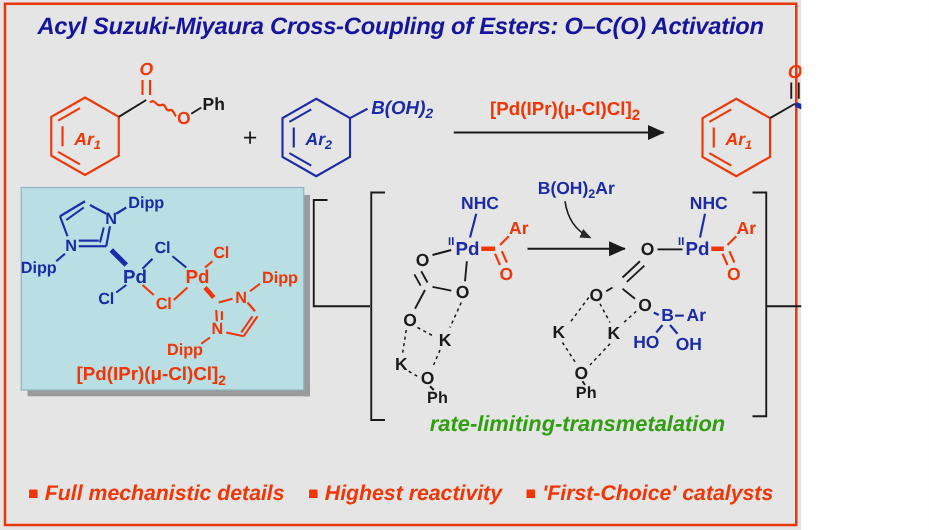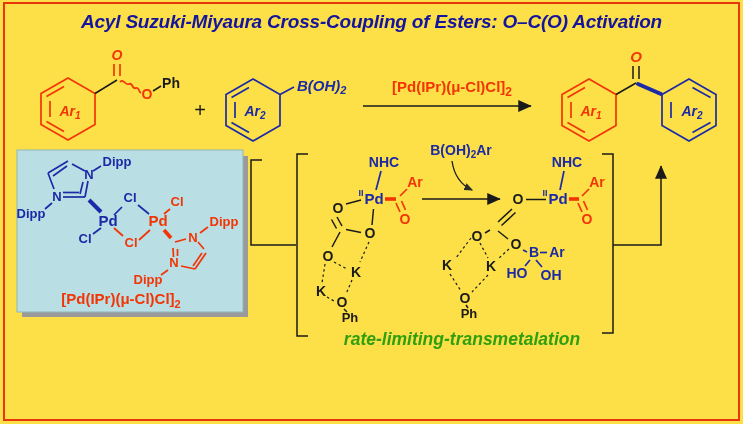--- a/index.html
+++ b/index.html
@@ -1,16 +1,16 @@
 <!DOCTYPE html>
 <html><head>
 <meta charset="utf-8">
 <style>
   html,body{margin:0;padding:0;background:#ffffff;}
-  #stage{position:relative;width:743px;height:424px;background:#fde047;overflow:hidden;
+  #stage{position:relative;width:641px;height:424px;background:#e5e5e5;overflow:hidden;
          font-family:"Liberation Sans",sans-serif;}
   #frame{position:absolute;left:3px;top:2px;right:3px;bottom:3px;border:2px solid #e8380b;}
   .abs{position:absolute;}
   #title{left:0;right:0;top:11px;text-align:center;font-style:italic;font-weight:700;
          font-size:19px;color:#14149e;letter-spacing:-0.2px;}
   .bullet-line{left:0;right:0;text-align:center;font-style:italic;font-weight:700;
          font-size:17px;color:#f23505;white-space:nowrap;}
   #bullets1{top:357px;}
   #bullets2{top:385px;}
   .bul{font-style:normal;font-size:14px;position:relative;top:-1px;margin-right:5px;}
@@ -241,13 +241,18 @@
         <line class="dsh" x1="488" y1="275" x2="472" y2="292"></line>
         <text class="t14 fk" x="465" y="303" text-anchor="middle">O</text>
         <line class="bk" x1="466" y1="305" x2="468" y2="308"></line>
         <text class="t13 fk" x="469" y="318" text-anchor="middle">Ph</text>
       </g>
 
       <text x="462" y="345" text-anchor="middle" class="fg it" font-size="17.5" font-weight="700">rate-limiting-transmetalation</text>
     </g>
   </svg>
 
+  <div id="bullets2" class="abs bullet-line">
+    <span class="bul">■</span><span>Full mechanistic details</span>
+    <span class="bul gap">■</span><span>Highest reactivity</span>
+    <span class="bul gap">■</span><span>'First-Choice' catalysts</span>
+  </div>
 </div>
 
 </body></html>

